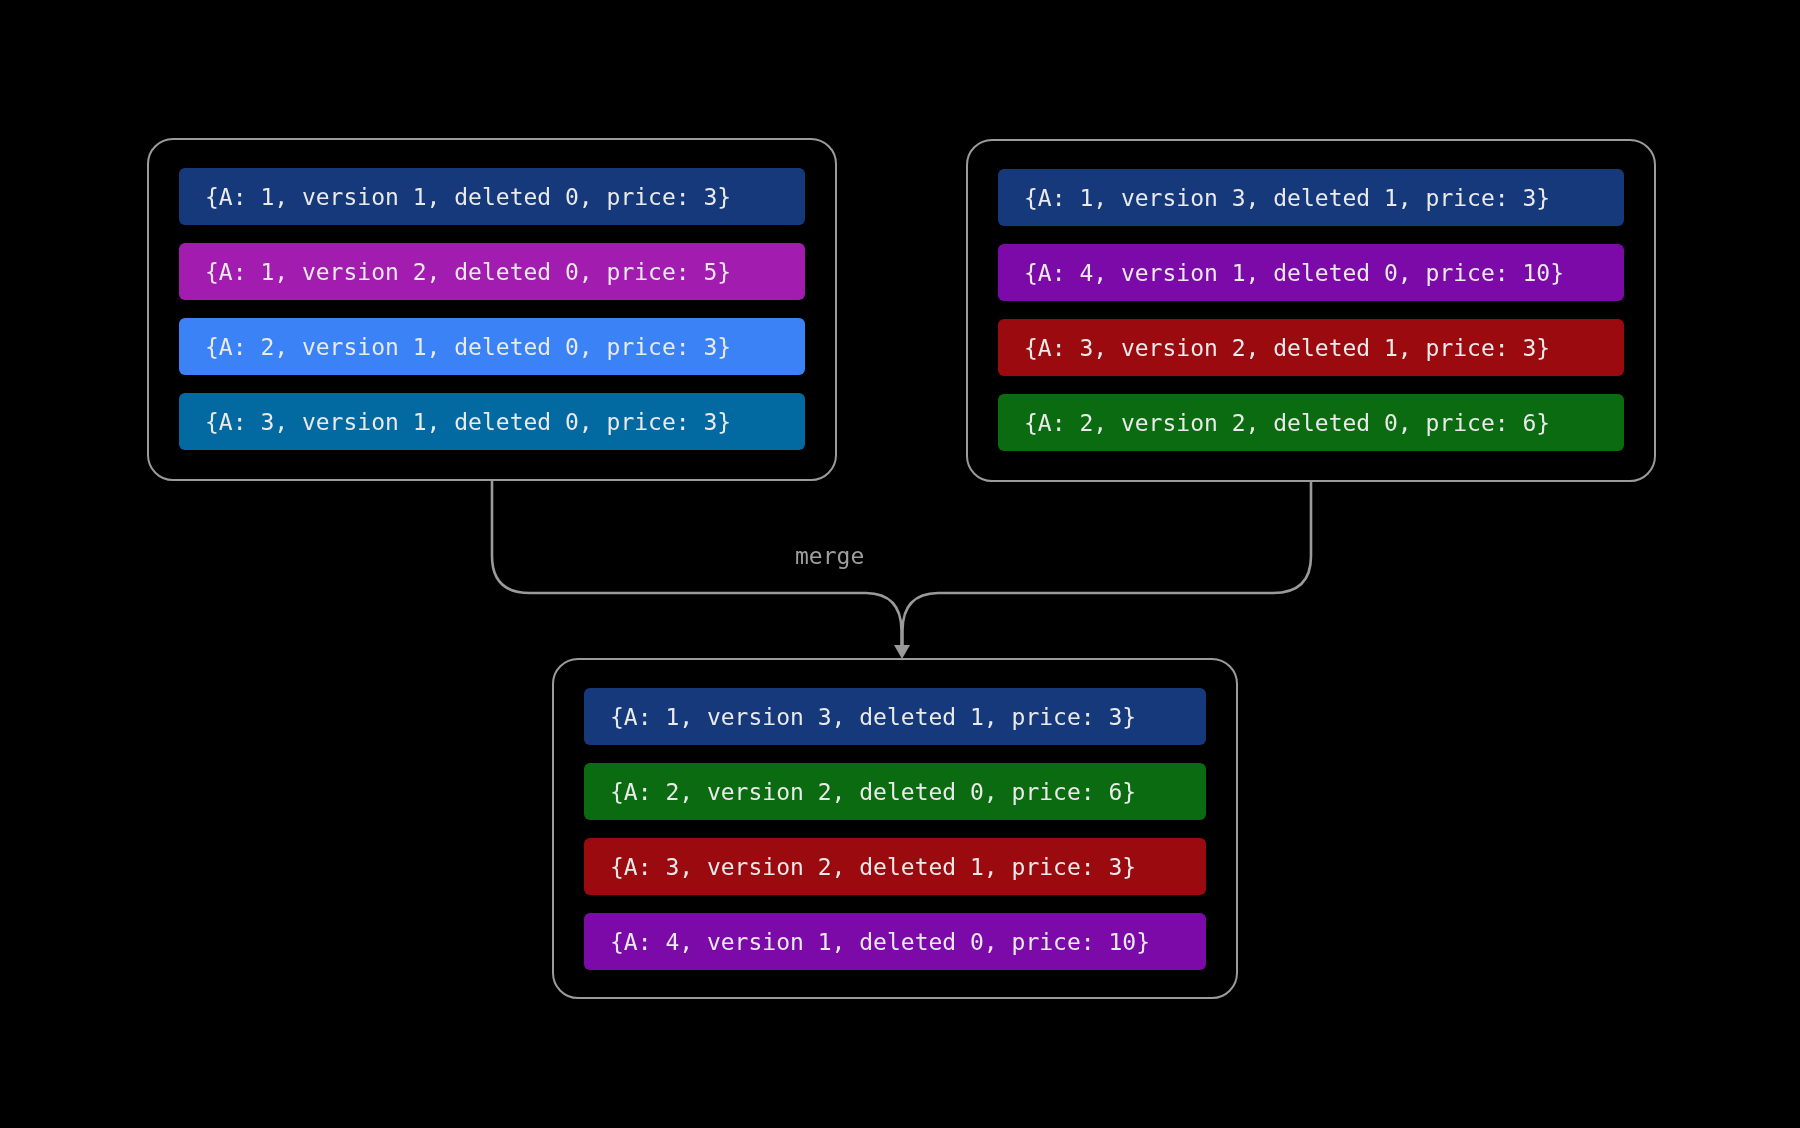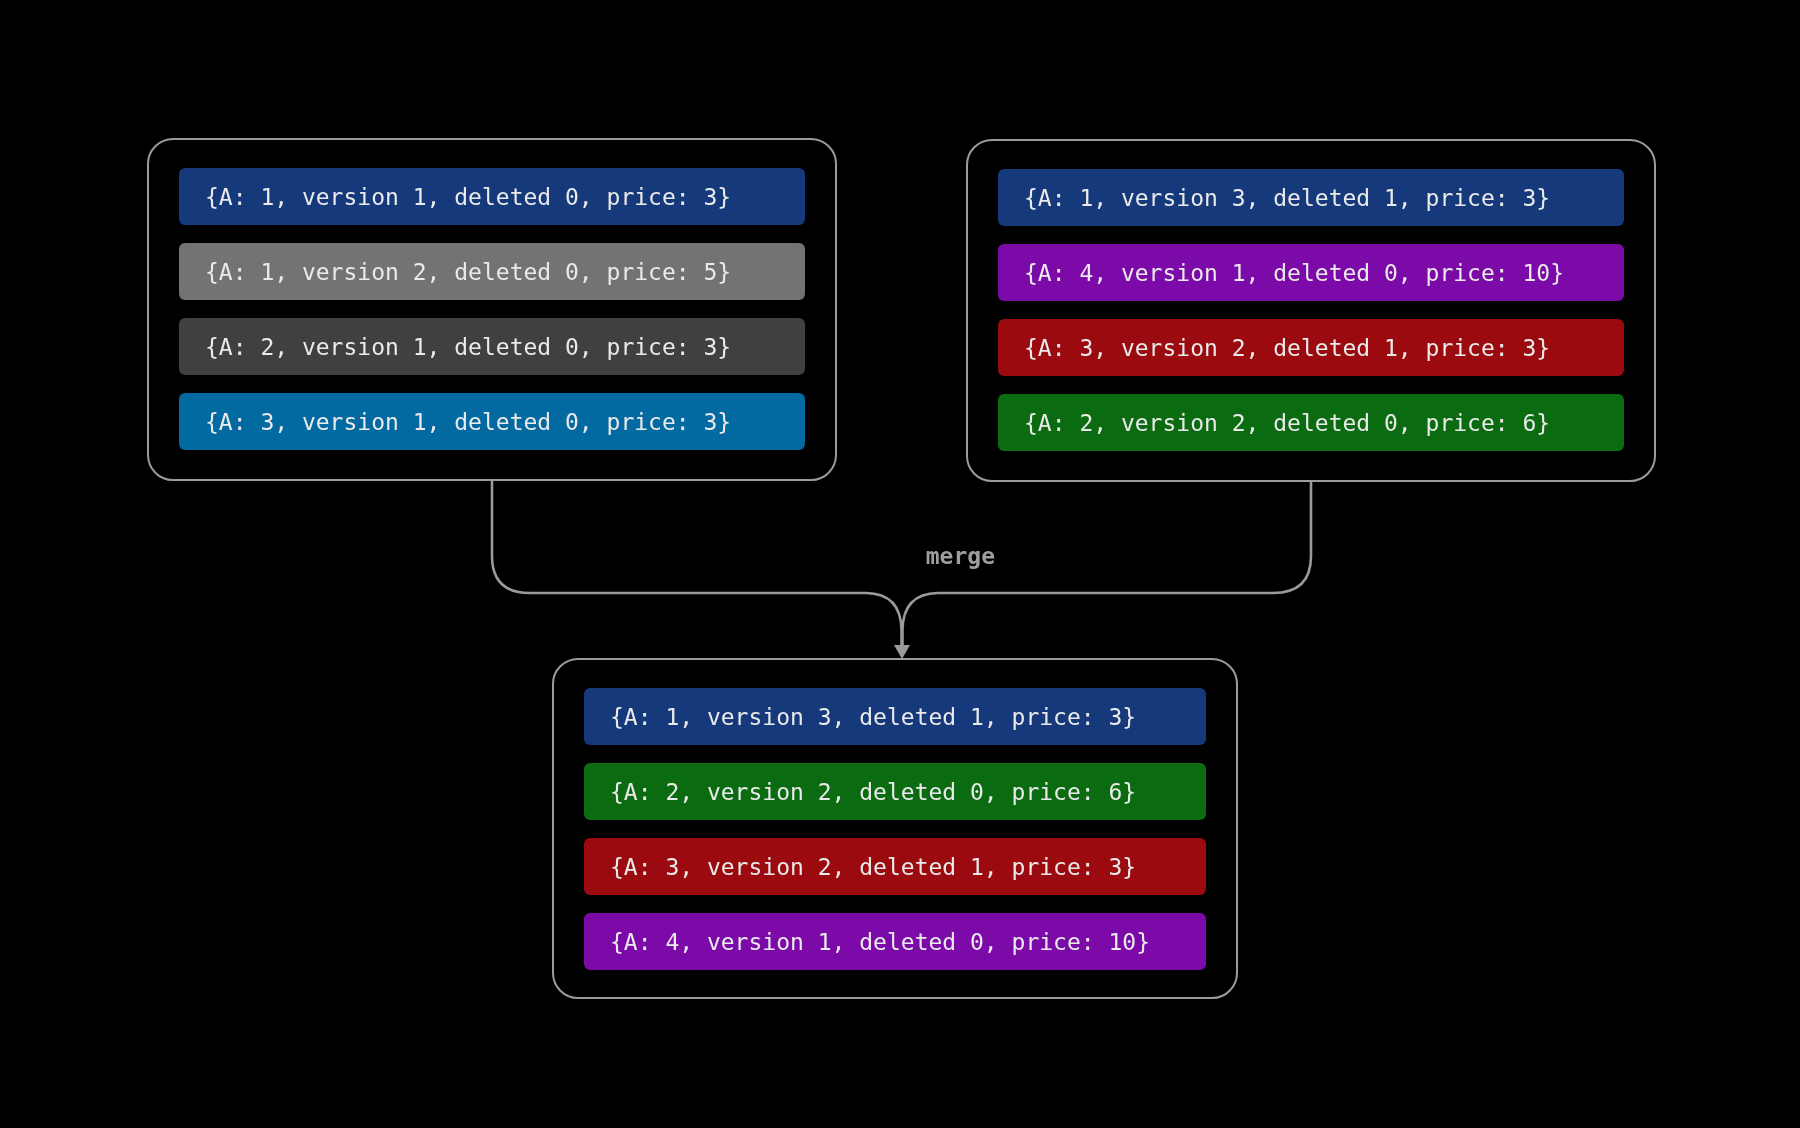--- a/index.html
+++ b/index.html
@@ -55,37 +55,37 @@
   .connector path {
     stroke: var(--c-connector);
     stroke-width: 2.6;
     fill: none;
     stroke-linecap: butt;
   }
   .connector polygon { fill: var(--c-connector); }
   .merge-label {
     position: absolute;
     left: 795px; top: 543px; width: 200px;
-    text-align: right;
-    font-weight: bold;
+    text-align: left;
+    font-weight: normal;
     font-size: 23px;
     color: var(--c-label);
   }
 </style>
 </head>
 <body>
 
 <div class="canvas">
 
 
 
   <div class="box box-left">
       <div class="row" style="background: rgb(21, 57, 122);">{A: 1, version 1, deleted 0, price: 3}</div>
-      <div class="row" style="background: #737373;">{A: 1, version 2, deleted 0, price: 5}</div>
-      <div class="row" style="background: #404040;">{A: 2, version 1, deleted 0, price: 3}</div>
+      <div class="row" style="background: #a21caf;">{A: 1, version 2, deleted 0, price: 5}</div>
+      <div class="row" style="background: #3b82f6;">{A: 2, version 1, deleted 0, price: 3}</div>
       <div class="row" style="background: #0369a1;">{A: 3, version 1, deleted 0, price: 3}</div>
     </div>
 
   <div class="box box-right">
       <div class="row" style="background: rgb(21, 57, 122);">{A: 1, version 3, deleted 1, price: 3}</div>
       <div class="row" style="background: rgb(123, 10, 168);">{A: 4, version 1, deleted 0, price: 10}</div>
       <div class="row" style="background: rgb(155, 10, 15);">{A: 3, version 2, deleted 1, price: 3}</div>
       <div class="row" style="background: rgb(10, 107, 17);">{A: 2, version 2, deleted 0, price: 6}</div>
     </div>
 

